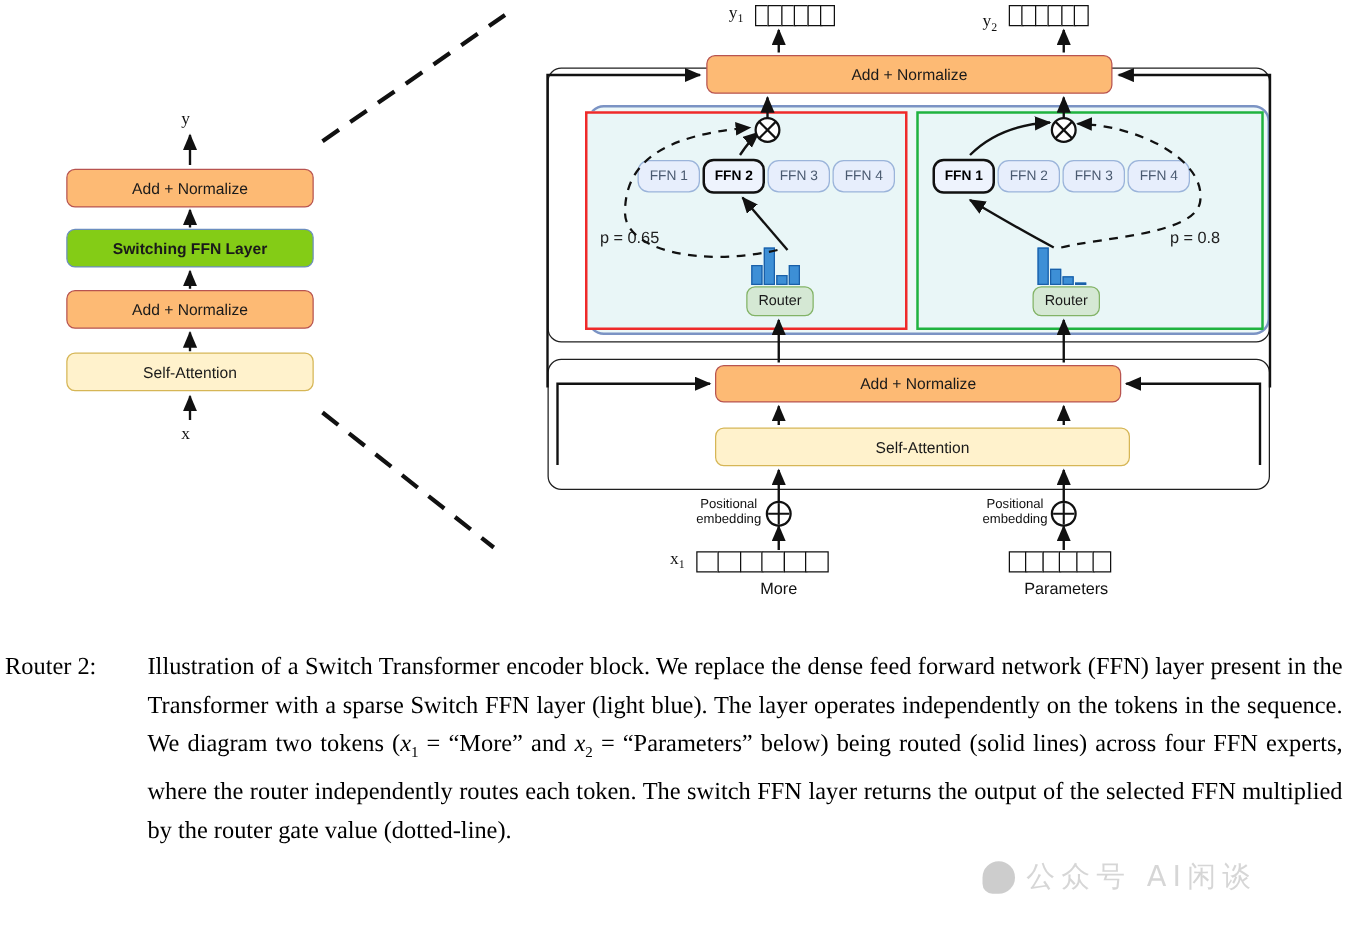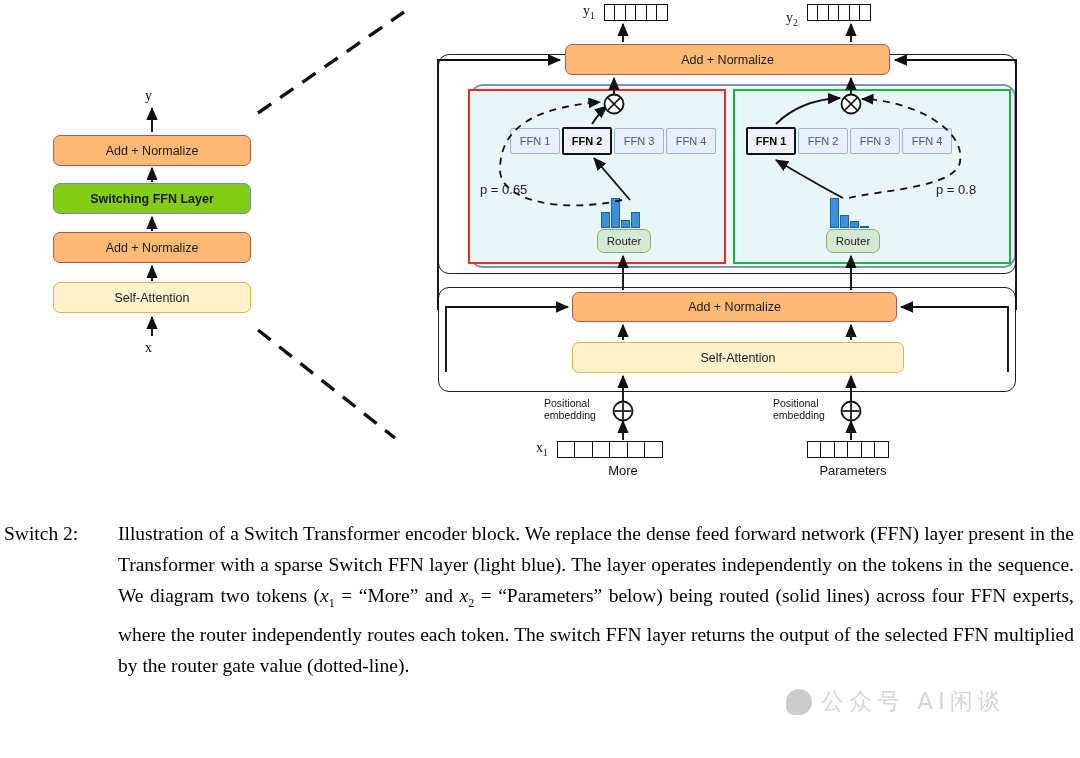--- a/index.html
+++ b/index.html
@@ -27,21 +27,21 @@
   }
   .node.pink   { background: #fdba74; border: 1.3px solid #b85450; }
   .node.yellow { background: #fff2cc; border: 1.3px solid #d6b656; }
   .node.blue   { background: #84cc16; border: 1.3px solid #6c8ebf; font-weight: bold; }
   .node.green  { background: #d5e8d4; border: 1.3px solid #82b366; }
 
   .ffn {
     position: absolute;
     box-sizing: border-box;
     display: flex; align-items: center; justify-content: center;
-    border-radius: 2px;
+    border-radius: 9px;
     background: #e7eefc;
     border: 1.2px solid #9bb4da;
     font-size: 11px;
     color: #4a5a70;
   }
   .ffn.selected {
     border: 2.2px solid #111;
     background: #eef3fd;
     color: #000;
     font-weight: bold;
@@ -92,20 +92,21 @@
     position: absolute;
     font-size: 13px;
     color: #111;
     text-align: center;
   }
   .poslabel {
     position: absolute;
     font-size: 10.5px;
     line-height: 1.15;
     color: #111;
+    text-align: center;
   }
   .plabel {
     position: absolute;
     font-size: 13px;
     color: #222;
   }
 
   
   .hist { position: absolute; display: flex; align-items: flex-end; }
   .hist .bar {
@@ -353,21 +354,21 @@
       <line x1="614.5" y1="411" x2="631.5" y2="411" stroke="#111" stroke-width="1.7"></line>
 
       <circle cx="851" cy="411" r="9.5" fill="#fff" stroke="#111" stroke-width="1.8"></circle>
       <line x1="851" y1="402.5" x2="851" y2="419.5" stroke="#111" stroke-width="1.7"></line>
       <line x1="842.5" y1="411" x2="859.5" y2="411" stroke="#111" stroke-width="1.7"></line>
     </g>
   </svg>
 </div>
 
 <div class="caption">
-  <span class="lbl">Switch 2:</span>
+  <span class="lbl">Router 2:</span>
   <div class="body">
     <span>Illustration of a Switch Transformer encoder block. We replace the dense feed forward network (FFN) layer present in the Transformer with a sparse Switch FFN layer (light blue). The layer operates independently on the tokens in the sequence. We diagram two tokens (</span><i>x</i><sub>1</sub><span> = “More” and </span><i>x</i><sub>2</sub><span> = “Parameters” below) being routed (solid lines) across four FFN experts, where the router independently routes each token. The switch FFN layer returns the output of the selected FFN multiplied by the router gate value (dotted-line).</span>
   </div>
 </div>
 
 <div class="watermark">
   <span class="bubble"></span>
   <span class="wtext">公众号 AI闲谈</span>
 </div>
 

